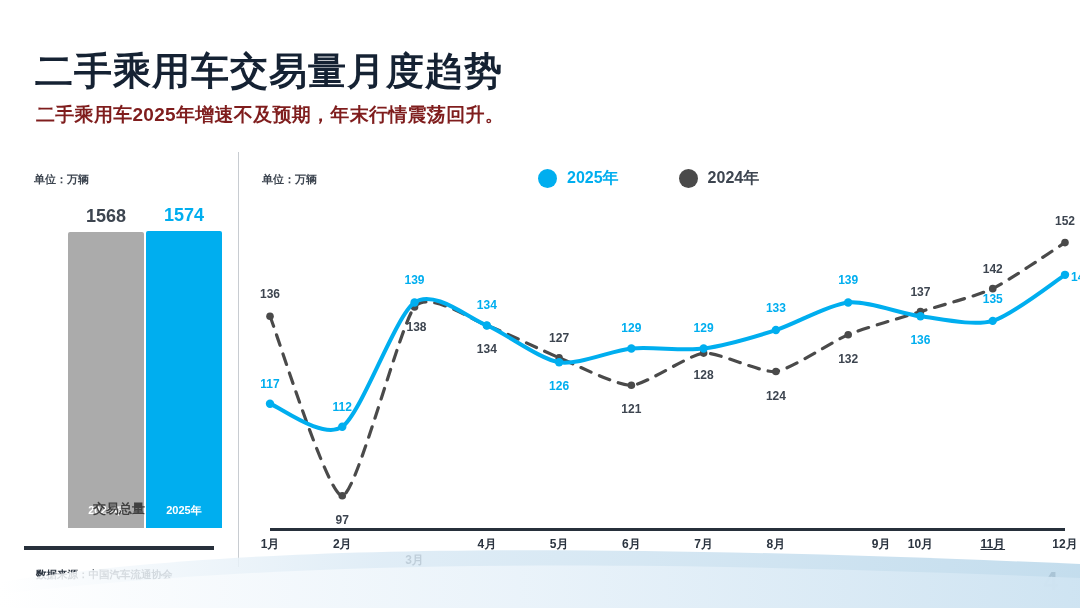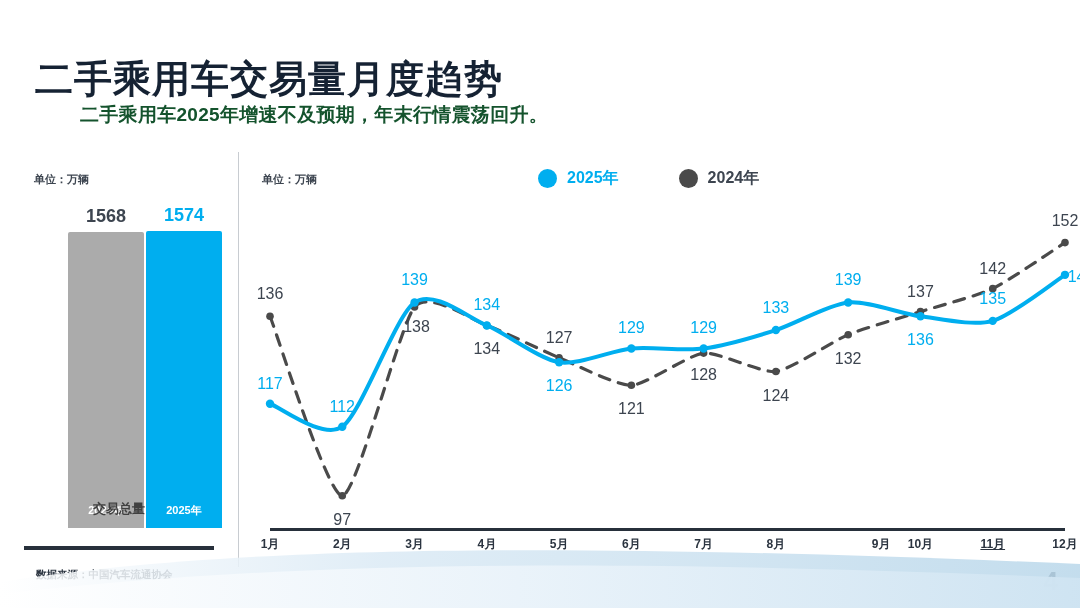--- a/index.html
+++ b/index.html
@@ -54,36 +54,35 @@
   .brand-inst {
     font-size: 17px;
     font-weight: bold;
     color: #9aa4ad;
     letter-spacing: 1px;
   }
 
   #title {
     position: absolute;
     left: 35px;
-    top: 59px;
+    top: 51px;
     font-size: 38px;
     font-weight: bold;
     color: #152233;
     letter-spacing: 1px;
     line-height: 1.1;
   }
   #subtitle {
     position: absolute;
     left: 36px;
     top: 102px;
     font-size: 19px;
     font-weight: bold;
-    color: #14532d;
+    color: #7f1d1d;
     letter-spacing: .3px;
-    margin-left: 44px;
   }
 
   
   #bar-panel {
     position: absolute;
     left: 0;
     top: 160px;
     width: 238px;
     height: 390px;
   }
@@ -223,22 +222,22 @@
     transform: translateX(-50%);
     font-size: 12px;
     color: #2b3440;
     font-weight: bold;
     white-space: nowrap;
   }
 
   .pt-label {
     position: absolute;
     transform: translate(-50%, -50%);
-    font-size: 16px;
-    font-weight: normal;
+    font-size: 12px;
+    font-weight: bold;
     white-space: nowrap;
     pointer-events: none;
   }
 
   
   #source {
     position: absolute;
     left: 36px;
     top: 568px;
     font-size: 10.5px;
@@ -333,21 +332,21 @@
           <circle cx="610.1818181818181" cy="142.4558823529412" r="4.2" fill="#00AEEF"></circle>
           <circle cx="682.4545454545455" cy="156.26470588235293" r="4.2" fill="#00AEEF"></circle>
           <circle cx="754.7272727272727" cy="160.86764705882354" r="4.2" fill="#00AEEF"></circle>
           <circle cx="827" cy="114.83823529411765" r="4.2" fill="#00AEEF"></circle>
         </svg><div class="pt-label" style="left: 32px; top: 223.721px; color: rgb(0, 174, 239);">117</div><div class="pt-label" style="left: 104.273px; top: 246.735px; color: rgb(0, 174, 239);">112</div><div class="pt-label" style="left: 176.545px; top: 120.456px; color: rgb(0, 174, 239);">139</div><div class="pt-label" style="left: 248.818px; top: 145.471px; color: rgb(0, 174, 239);">134</div><div class="pt-label" style="left: 321.091px; top: 226.294px; color: rgb(0, 174, 239);">126</div><div class="pt-label" style="left: 393.364px; top: 168.485px; color: rgb(0, 174, 239);">129</div><div class="pt-label" style="left: 465.636px; top: 168.485px; color: rgb(0, 174, 239);">129</div><div class="pt-label" style="left: 537.909px; top: 148.074px; color: rgb(0, 174, 239);">133</div><div class="pt-label" style="left: 610.182px; top: 120.456px; color: rgb(0, 174, 239);">139</div><div class="pt-label" style="left: 682.455px; top: 180.265px; color: rgb(0, 174, 239);">136</div><div class="pt-label" style="left: 754.727px; top: 138.868px; color: rgb(0, 174, 239);">135</div><div class="pt-label" style="left: 843px; top: 116.838px; color: rgb(0, 174, 239);">145</div><div class="pt-label" style="left: 32px; top: 134.265px; color: rgb(61, 69, 80);">136</div><div class="pt-label" style="left: 104.273px; top: 359.779px; color: rgb(61, 69, 80);">97</div><div class="pt-label" style="left: 178.545px; top: 167.059px; color: rgb(61, 69, 80);">138</div><div class="pt-label" style="left: 248.818px; top: 189.471px; color: rgb(61, 69, 80);">134</div><div class="pt-label" style="left: 321.091px; top: 177.691px; color: rgb(61, 69, 80);">127</div><div class="pt-label" style="left: 393.364px; top: 249.309px; color: rgb(61, 69, 80);">121</div><div class="pt-label" style="left: 465.636px; top: 215.088px; color: rgb(61, 69, 80);">128</div><div class="pt-label" style="left: 537.909px; top: 235.5px; color: rgb(61, 69, 80);">124</div><div class="pt-label" style="left: 610.182px; top: 198.676px; color: rgb(61, 69, 80);">132</div><div class="pt-label" style="left: 682.455px; top: 131.662px; color: rgb(61, 69, 80);">137</div><div class="pt-label" style="left: 754.727px; top: 108.647px; color: rgb(61, 69, 80);">142</div><div class="pt-label" style="left: 827px; top: 60.6176px; color: rgb(61, 69, 80);">152</div></div>
 
     <div id="month-axis"></div>
     <div id="months">
         <div class="month-lbl" style="left: 0px;">1月</div>
         <div class="month-lbl" style="left: 72.2727px;">2月</div>
-        <div class="month-lbl" style="left: 144.545px;">3月</div>
+        <div class="month-lbl" style="left: 144.545px; margin-top: 16px;">3月</div>
         <div class="month-lbl" style="left: 216.818px; font-family: Liberation Mono, monospace;">4月</div>
         <div class="month-lbl" style="left: 289.091px;">5月</div>
         <div class="month-lbl" style="left: 361.364px;">6月</div>
         <div class="month-lbl" style="left: 433.636px;">7月</div>
         <div class="month-lbl" style="left: 505.909px;">8月</div>
         <div class="month-lbl" style="left: 611px; font-family: Liberation Mono, monospace;">9月</div>
         <div class="month-lbl" style="left: 650.455px;">10月</div>
         <div class="month-lbl" style="left: 722.727px; text-decoration: underline;">11月</div>
         <div class="month-lbl" style="left: 795px;">12月</div>
       </div>

